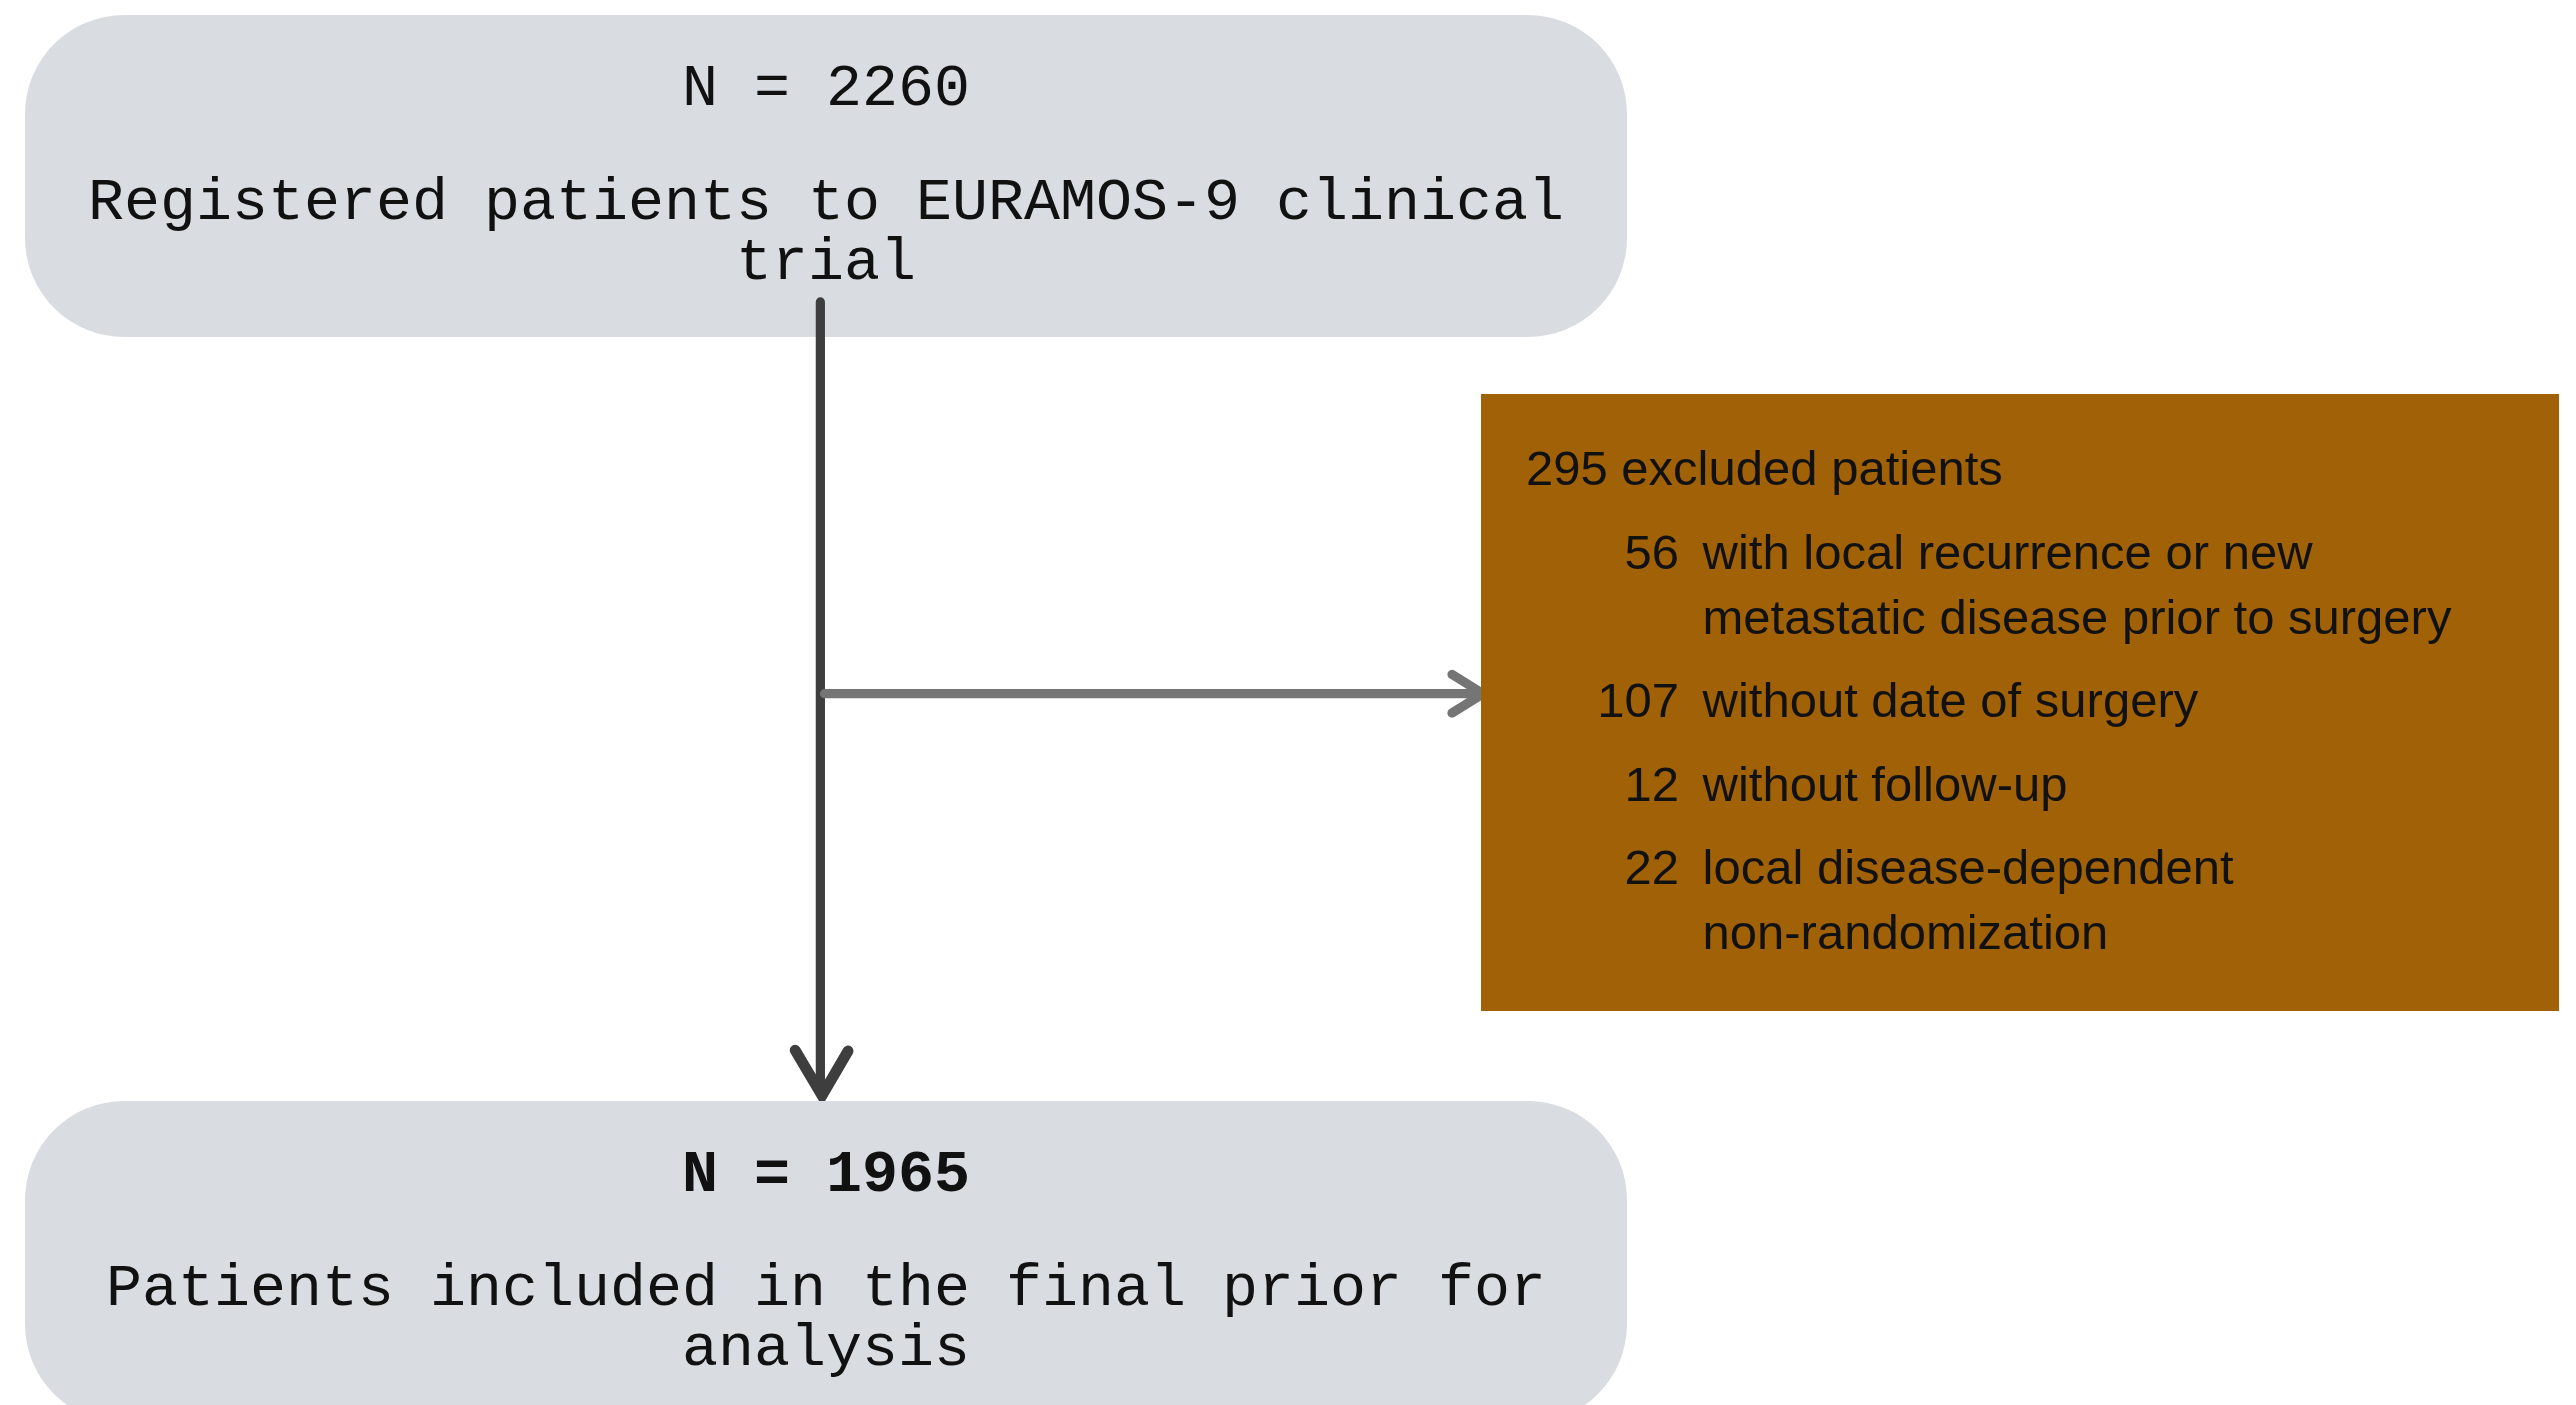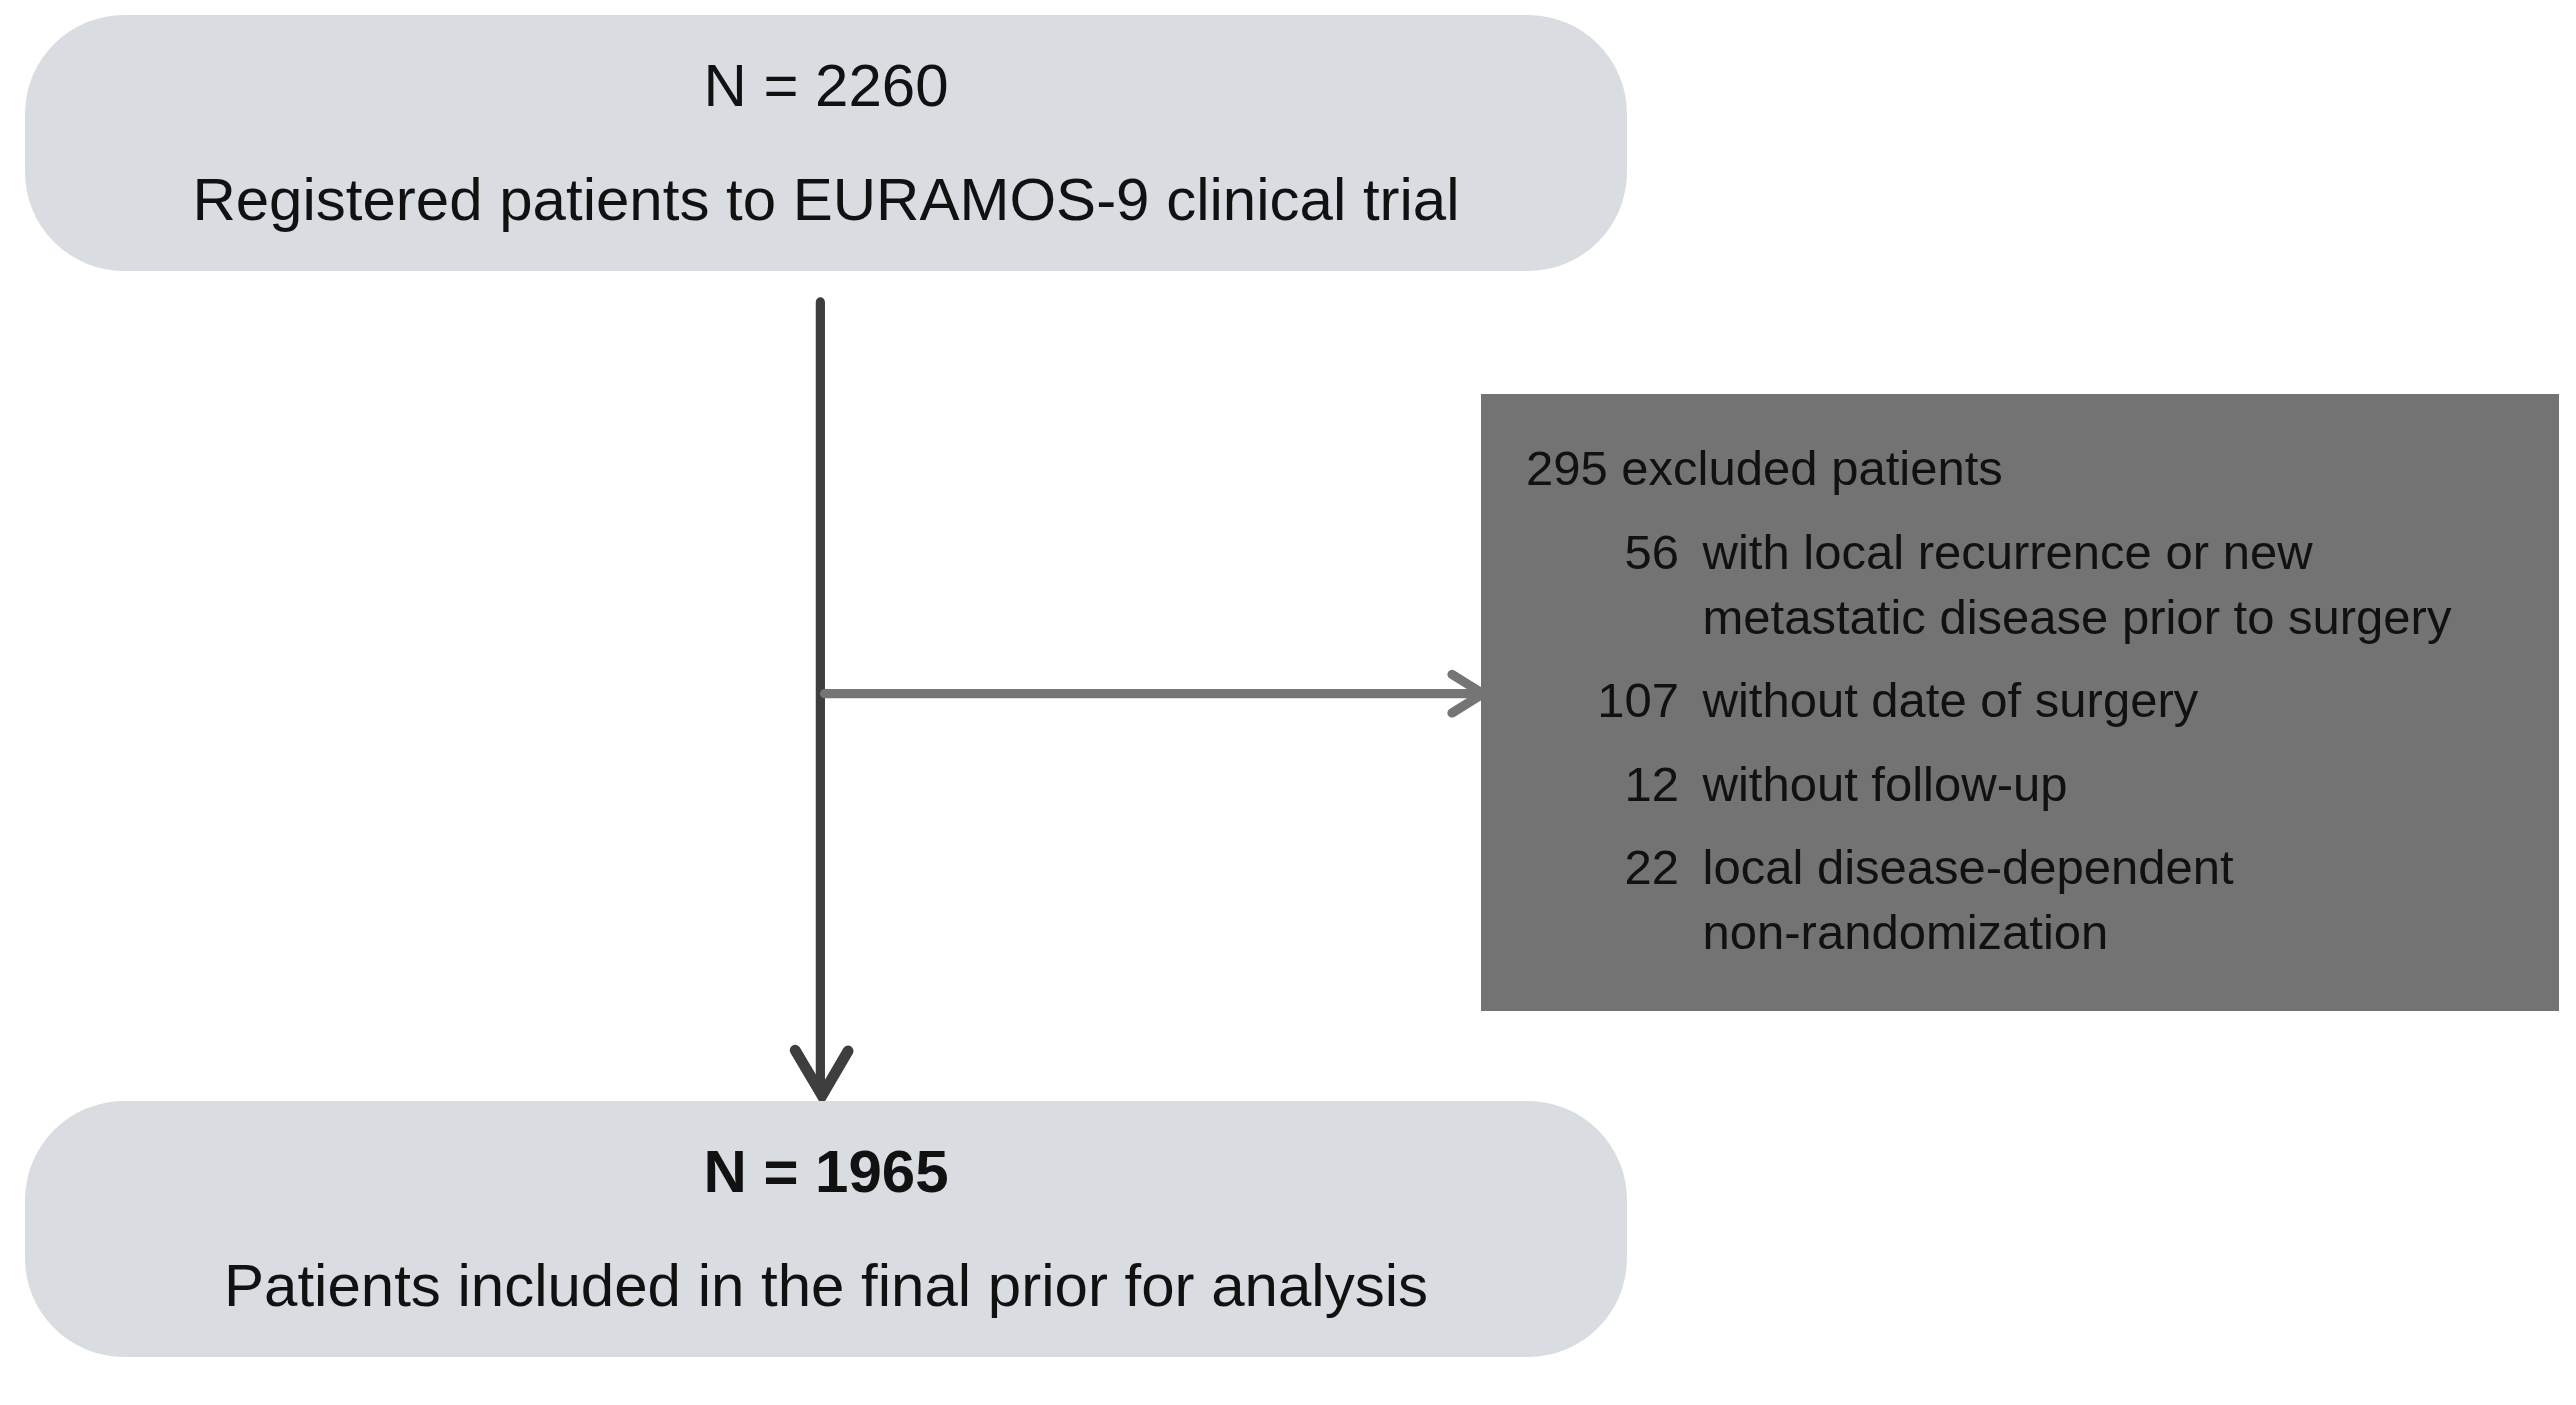--- a/index.html
+++ b/index.html
@@ -15,44 +15,45 @@
     background: #ffffff;
     font-family: "Liberation Sans", sans-serif;
     color: #111111;
     overflow: hidden;
   }
   
   .node {
     position: absolute;
     left: 25px;
     width: 1602px;
-    height: 256px;
+    height: 322px;
     background: #d9dde2;
     border-radius: 99px;
     display: flex;
     flex-direction: column;
     align-items: center;
     justify-content: center;
     gap: 54px;
     font-size: 60px;
     line-height: 1;
     text-align: center;
+    font-family: Liberation Mono, monospace;
   }
   .node--top { top: 15px; }
   .node--bottom { top: 1101px; }
   .node--bottom .node-count { font-weight: bold; }
 
   
   .exclusion {
     position: absolute;
     left: 1481px;
     top: 394px;
     width: 1078px;
     height: 617px;
-    background: #737373;
+    background: #a16207;
     box-sizing: border-box;
     padding: 42px 20px 0 45px;
     font-size: 49px;
     line-height: 65px;
   }
   .excl-item {
     display: flex;
     margin-top: 18.5px;
   }
   .excl-num {

